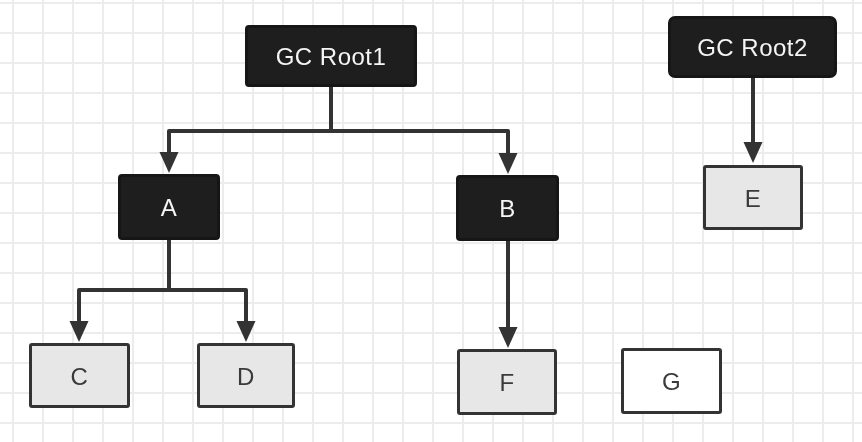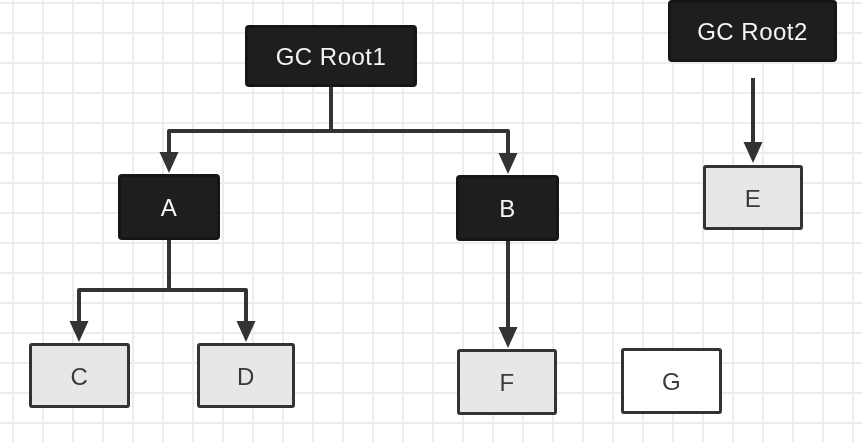--- a/index.html
+++ b/index.html
@@ -68,21 +68,21 @@
       <polygon points="69.5,321 88.5,321 79,342" fill="#333333"></polygon>
       <polygon points="236.5,321 255.5,321 246,342" fill="#333333"></polygon>
       <path d="M508 241 V332" fill="none" stroke="#333333" stroke-width="4" stroke-linejoin="round"></path>
       <polygon points="498.5,327 517.5,327 508,348" fill="#333333"></polygon>
       <path d="M753 78 V147" fill="none" stroke="#333333" stroke-width="4" stroke-linejoin="round"></path>
       <polygon points="743.5,142 762.5,142 753,163" fill="#333333"></polygon>
     </svg>
 <div class="node dark" style="left: 245px; top: 25px; width: 172px; height: 62px;">
       <span class="lbl">GC Root1</span>
     </div>
-    <div class="node dark" style="left: 668px; top: 0; width: 169px; height: 62px;">
+    <div class="node dark" style="left: 668px; top: 16px; width: 169px; height: 62px; border-radius: 7px;">
       <span class="lbl">GC Root2</span>
     </div>
     <div class="node dark" style="left: 118px; top: 174px; width: 102px; height: 66px;">
       <span class="lbl">A</span>
     </div>
     <div class="node dark" style="left: 456px; top: 175px; width: 103px; height: 66px;">
       <span class="lbl">B</span>
     </div>
     <div class="node gray" style="left: 703px; top: 165px; width: 100px; height: 65px;">
       <span class="lbl">E</span>

